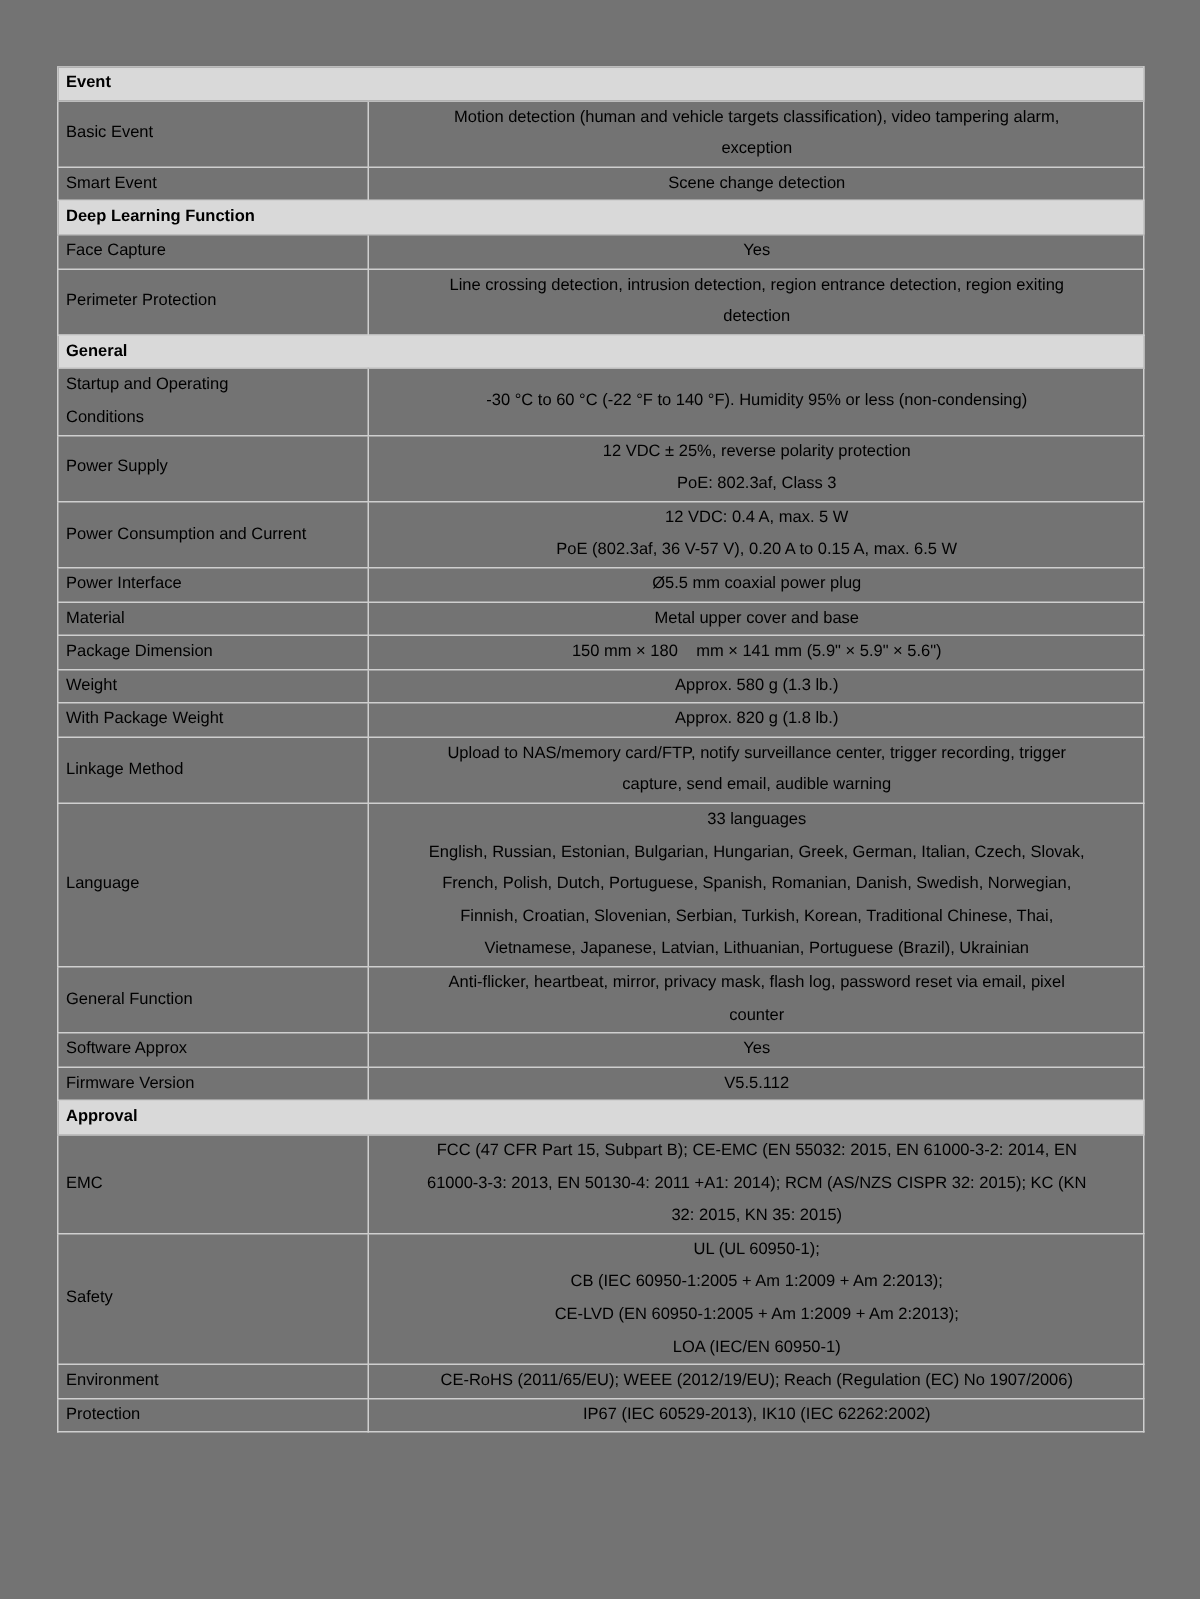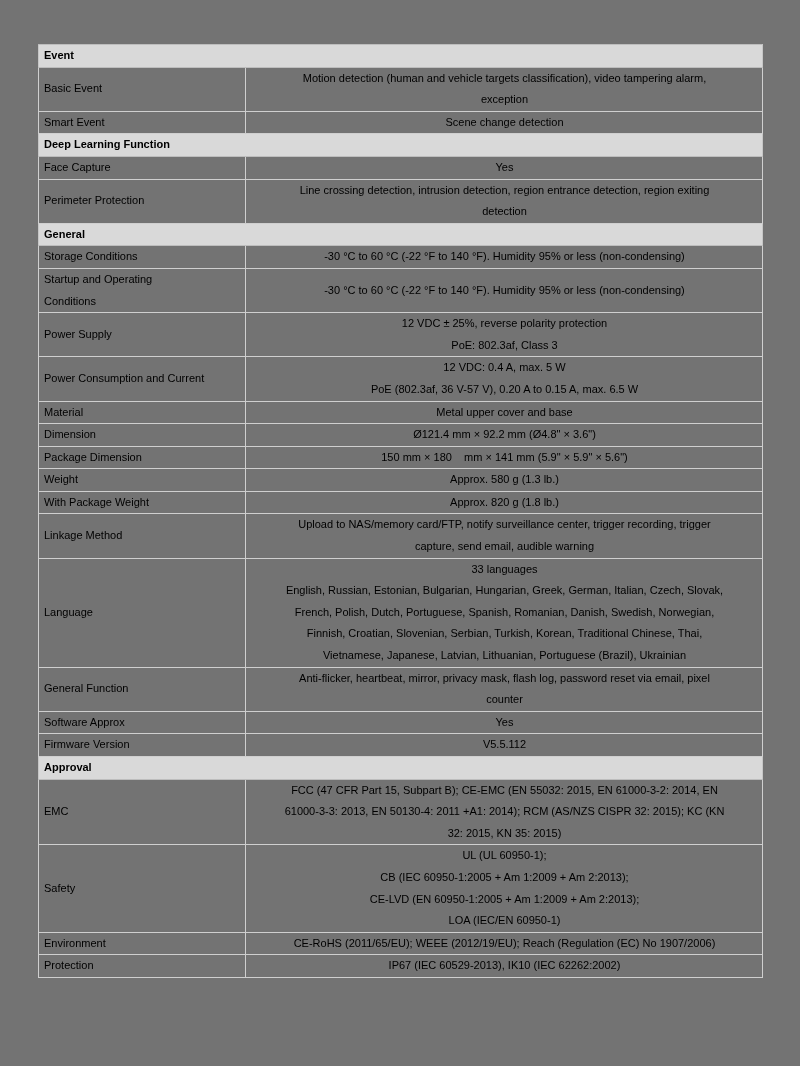--- a/index.html
+++ b/index.html
@@ -78,45 +78,41 @@
     <tr>
       <td class="lbl">Perimeter Protection</td>
       <td class="val">Line crossing detection, intrusion detection, region entrance detection, region exiting
 detection</td>
     </tr>
 
     <tr class="section">
       <td colspan="2">General</td>
     </tr>
     <tr>
-      <td class="lbl">Storage Conditions</td>
-      <td class="val">-30 °C to 60 °C (-22 °F to 140 °F). Humidity 95% or less (non-condensing)</td>
-    </tr>
-    <tr>
       <td class="lbl">Startup and Operating
 Conditions</td>
       <td class="val">-30 °C to 60 °C (-22 °F to 140 °F). Humidity 95% or less (non-condensing)</td>
     </tr>
     <tr>
       <td class="lbl">Power Supply</td>
       <td class="val">12 VDC ± 25%, reverse polarity protection
 PoE: 802.3af, Class 3</td>
     </tr>
     <tr>
       <td class="lbl">Power Consumption and Current</td>
       <td class="val">12 VDC: 0.4 A, max. 5 W
 PoE (802.3af, 36 V-57 V), 0.20 A to 0.15 A, max. 6.5 W</td>
     </tr>
     <tr>
+      <td class="lbl">Power Interface</td>
+      <td class="val">Ø5.5 mm coaxial power plug</td>
+    </tr>
+    <tr>
       <td class="lbl">Material</td>
       <td class="val">Metal upper cover and base</td>
-    </tr>
-    <tr>
-      <td class="lbl">Dimension</td>
-      <td class="val">Ø121.4 mm × 92.2 mm (Ø4.8" × 3.6")</td>
     </tr>
     <tr>
       <td class="lbl">Package Dimension</td>
       <td class="val">150 mm × 180    mm × 141 mm (5.9" × 5.9" × 5.6")</td>
     </tr>
     <tr>
       <td class="lbl">Weight</td>
       <td class="val">Approx. 580 g (1.3 lb.)</td>
     </tr>
     <tr>

